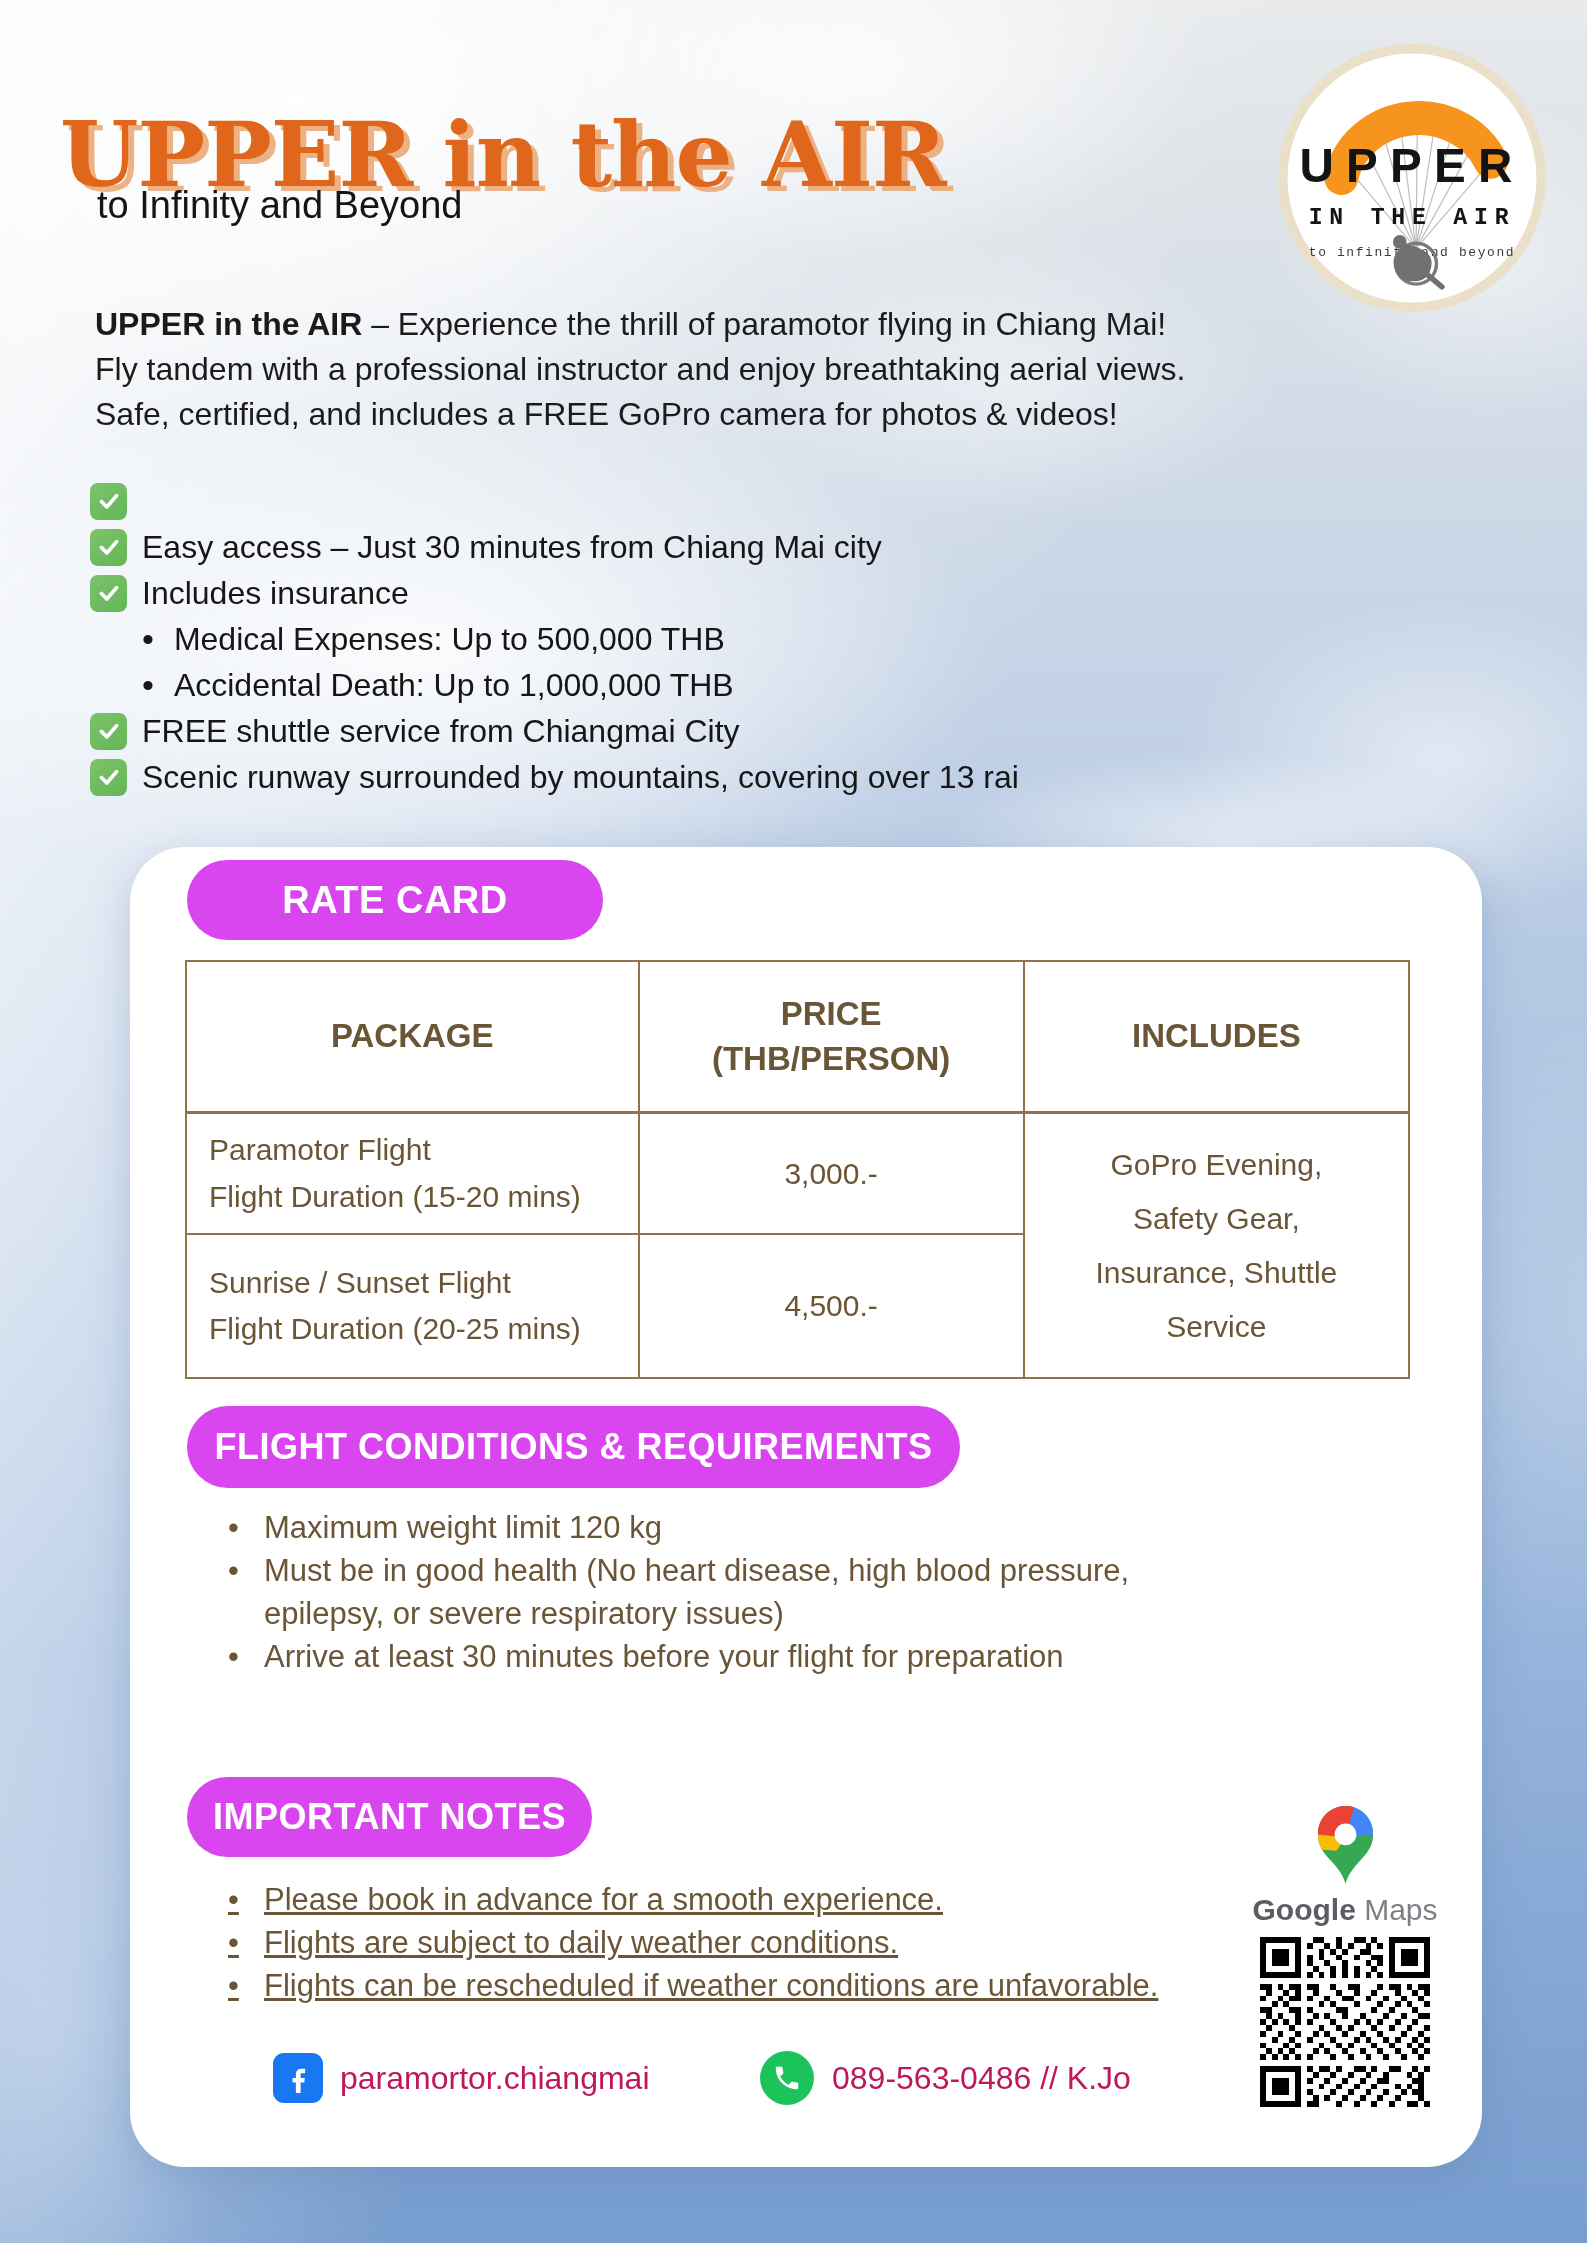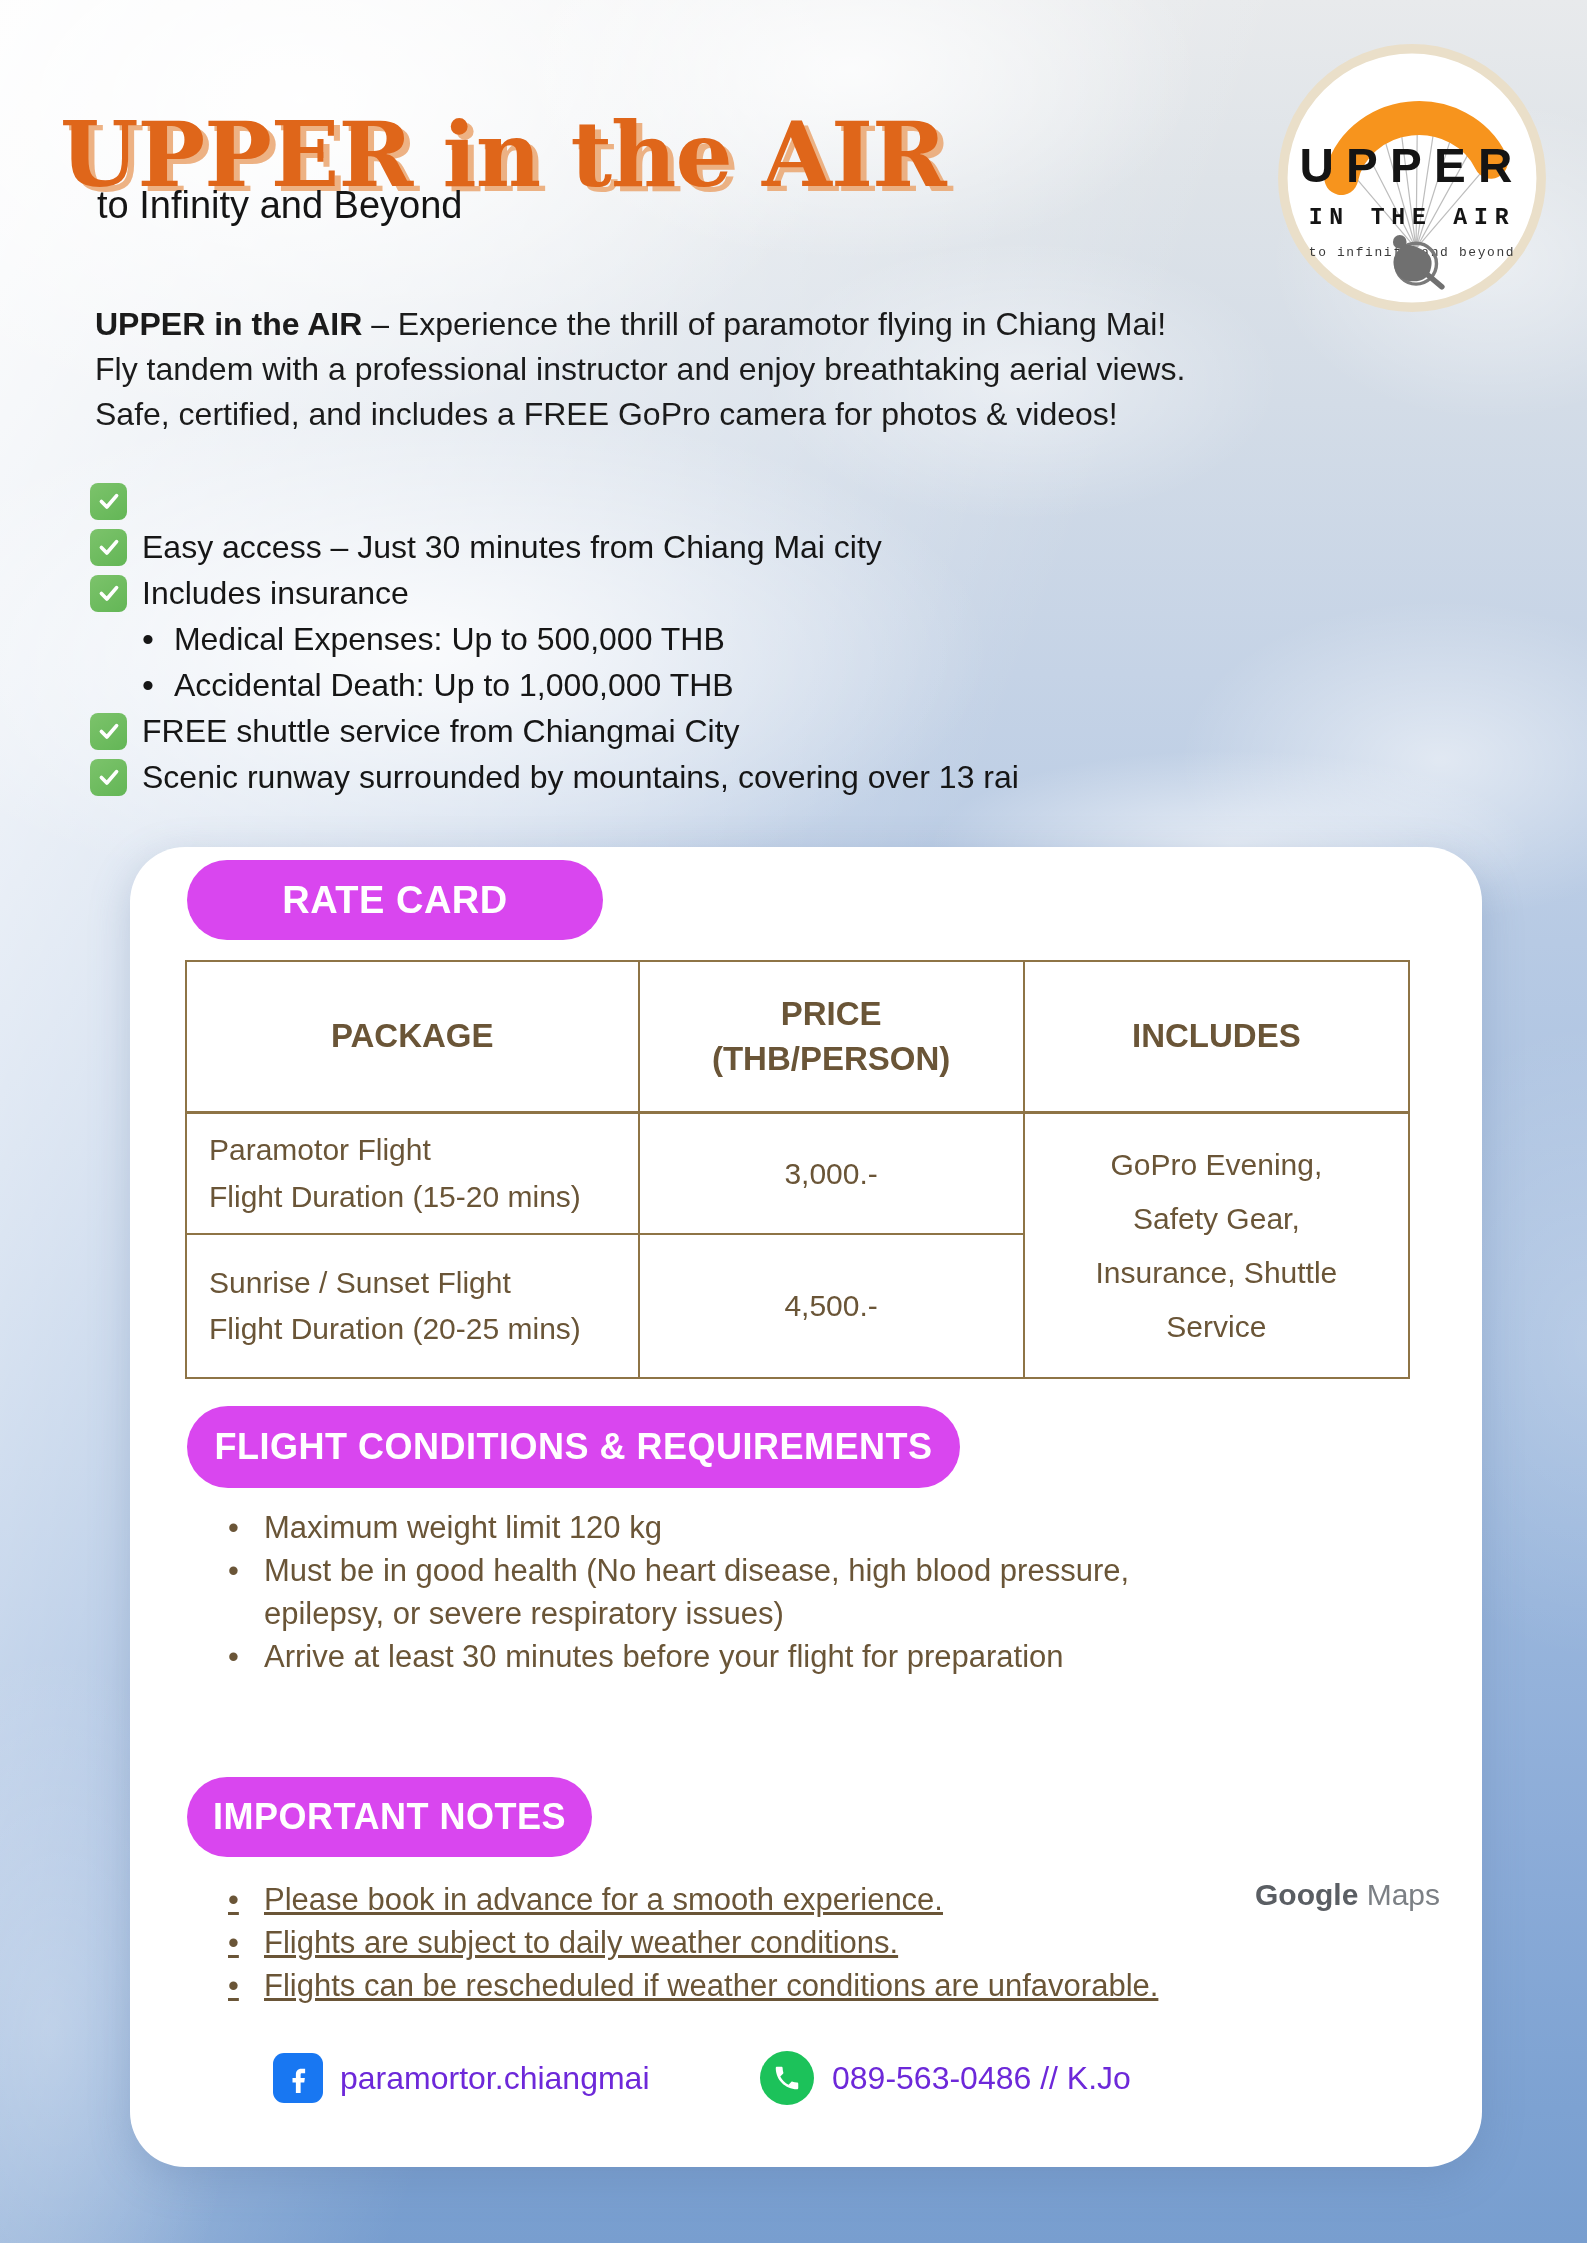--- a/index.html
+++ b/index.html
@@ -63,27 +63,27 @@
   td.includes{text-align:center;padding:0 40px;line-height:1.8;}
   
   .blist{position:absolute;left:92px;width:1060px;color:#6A5537;font-size:31px;line-height:43px;}
   .cond-list{top:659px;}
   .notes-list{top:1031px;text-decoration:underline;}
   .bitem{display:flex;}
   .bitem .dot{flex:0 0 36px;text-align:left;padding-left:6px;}
   .bitem .dot::before{content:"\2022";}
   .bitem .btxt{max-width:960px;}
   
-  .maps{position:absolute;left:1125px;top:956px;width:180px;display:flex;flex-direction:row;align-items:center;}
+  .maps{position:absolute;left:1125px;top:956px;width:180px;display:flex;flex-direction:column;align-items:center;}
   .maps-label{margin-top:4px;font-size:30px;white-space:nowrap;}
   .maps-label .g1{color:#5A5E63;font-weight:bold;}
   .maps-label .g2{color:#7C8085;}
   .qr{margin-top:10px;width:170px;height:170px;}
   
-  .contact{position:absolute;display:flex;align-items:center;color:#6d28d9;font-size:32px;white-space:nowrap;}
+  .contact{position:absolute;display:flex;align-items:center;color:#be185d;font-size:32px;white-space:nowrap;}
   .fb{left:143px;top:1206px;}
   .fb-icon{width:50px;height:50px;border-radius:11px;background:#1877F2;margin-right:17px;
            display:flex;align-items:center;justify-content:center;}
   .tel{left:630px;top:1204px;}
   .tel-icon{width:54px;height:54px;border-radius:50%;background:#1CC25A;margin-right:18px;
             display:flex;align-items:center;justify-content:center;}
 </style>
 </head>
 <body>
 

